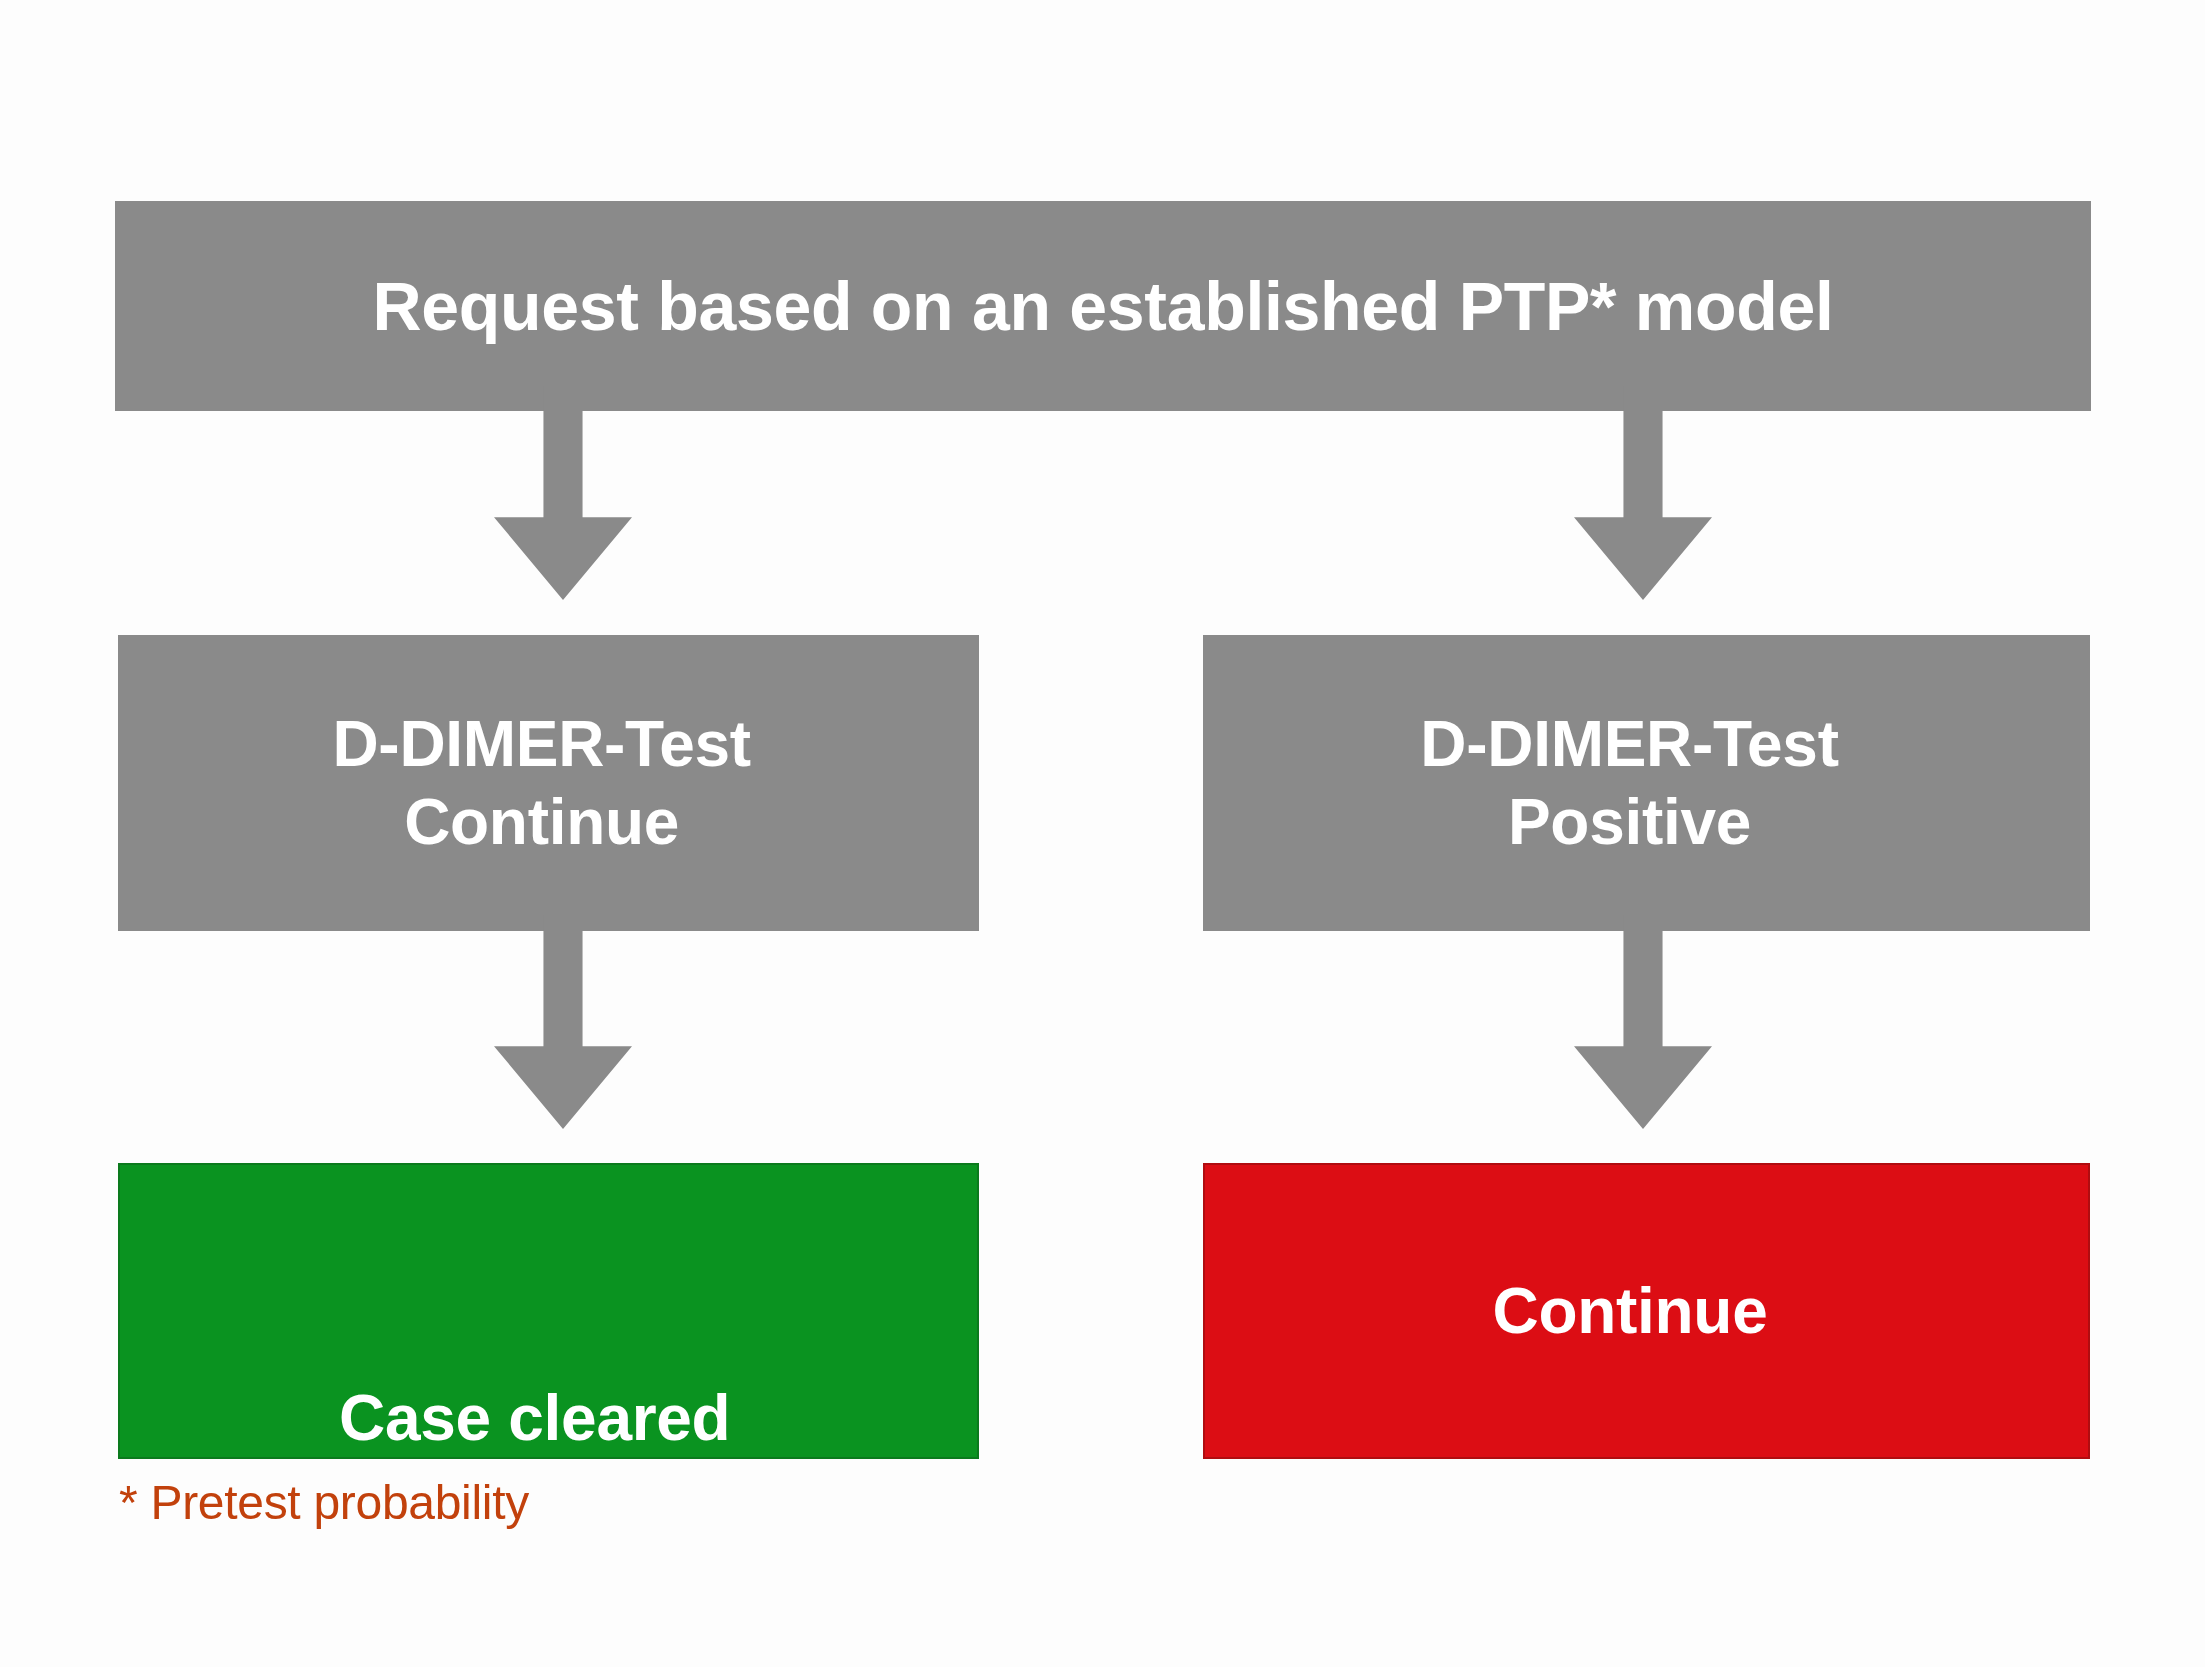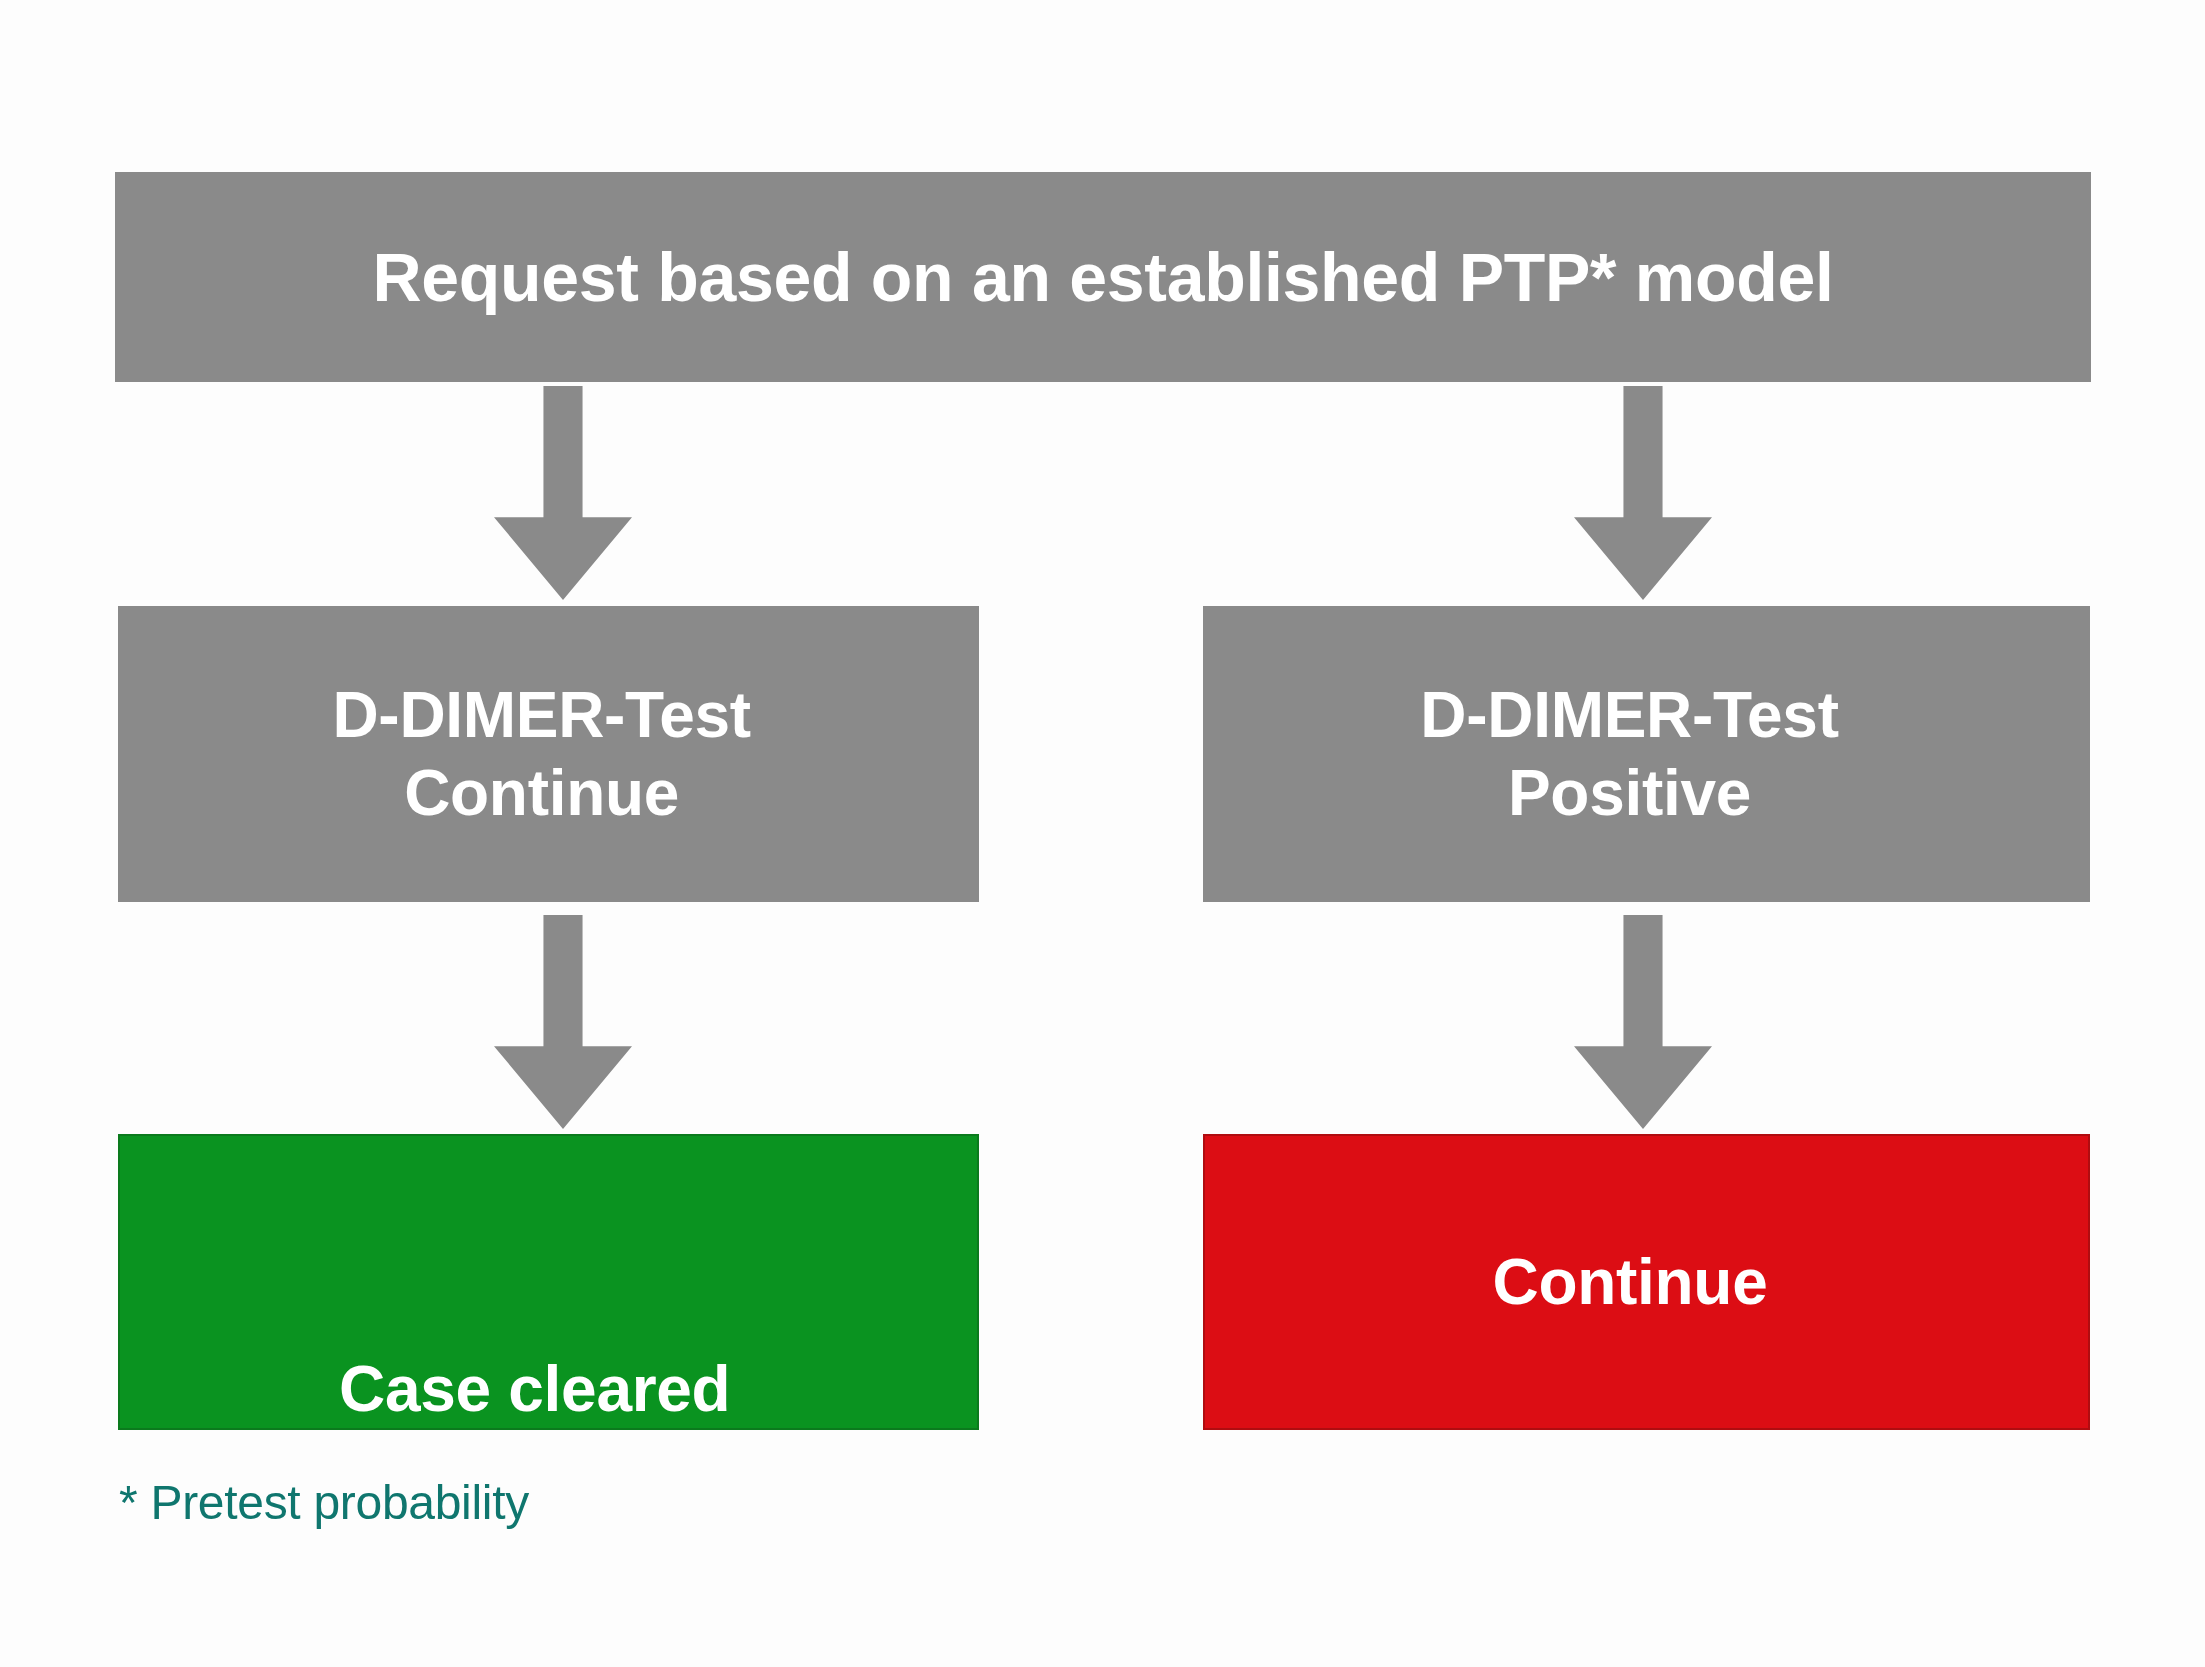--- a/index.html
+++ b/index.html
@@ -27,20 +27,21 @@
     box-sizing: border-box;
     display: flex;
     align-items: center;
     justify-content: center;
     text-align: center;
     color: #ffffff;
     font-weight: bold;
     letter-spacing: -0.3px;
     line-height: 1.22;
     user-select: none;
+    margin-top: 29px;
   }
 
   .node-gray {
     background: #8a8a8a;
     border: 1.7px solid #8a8a8a;
   }
   .node-green {
     background: #0a9320;
     border: 2.9px solid #0b7a1d;
     align-items: flex-end;
@@ -96,21 +97,21 @@
   #arrow-top-right  { left: 1574px; top: 386px;  height: 214px; }
   #arrow-neg-green  { left: 494px;  top: 915px; height: 214px; }
   #arrow-pos-red    { left: 1574px; top: 915px; height: 214px; }
 
   
   #footnote {
     position: absolute;
     left: 119px;
     top: 1475px;
     font-size: 48px;
-    color: #0f766e;
+    color: #c2410c;
     letter-spacing: -0.3px;
     white-space: nowrap;
   }
 </style>
 </head>
 <body>
 
 <div id="canvas">
 
   <div class="node node-gray" id="node-top">

